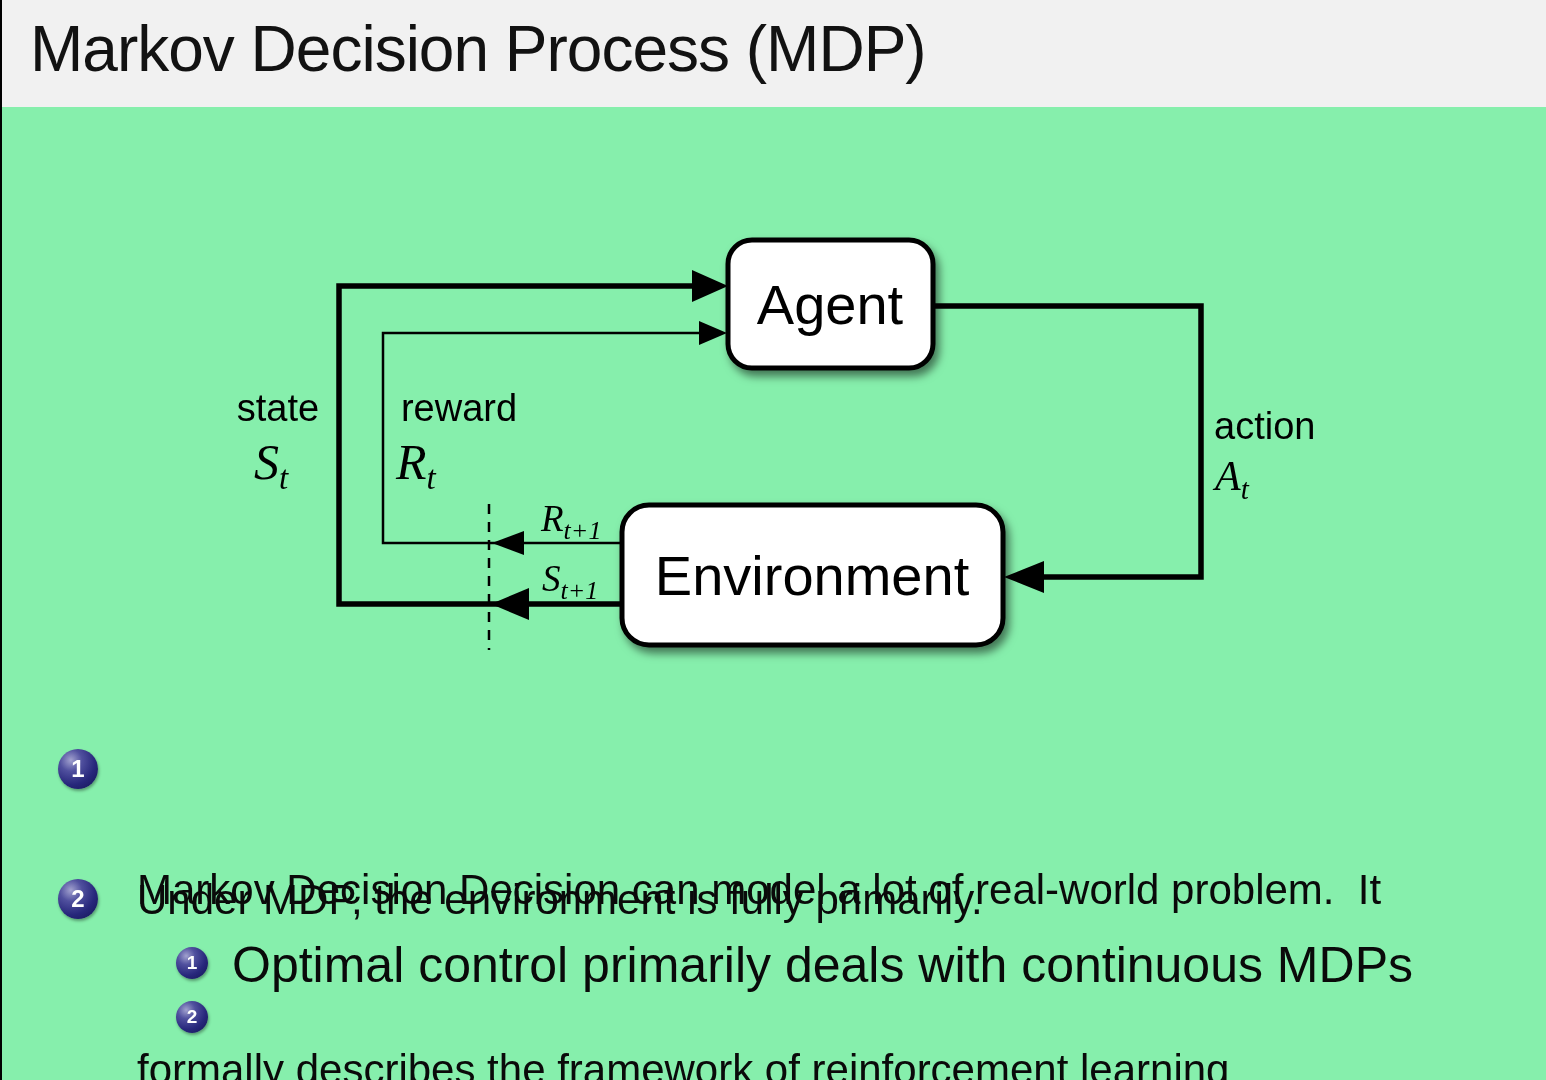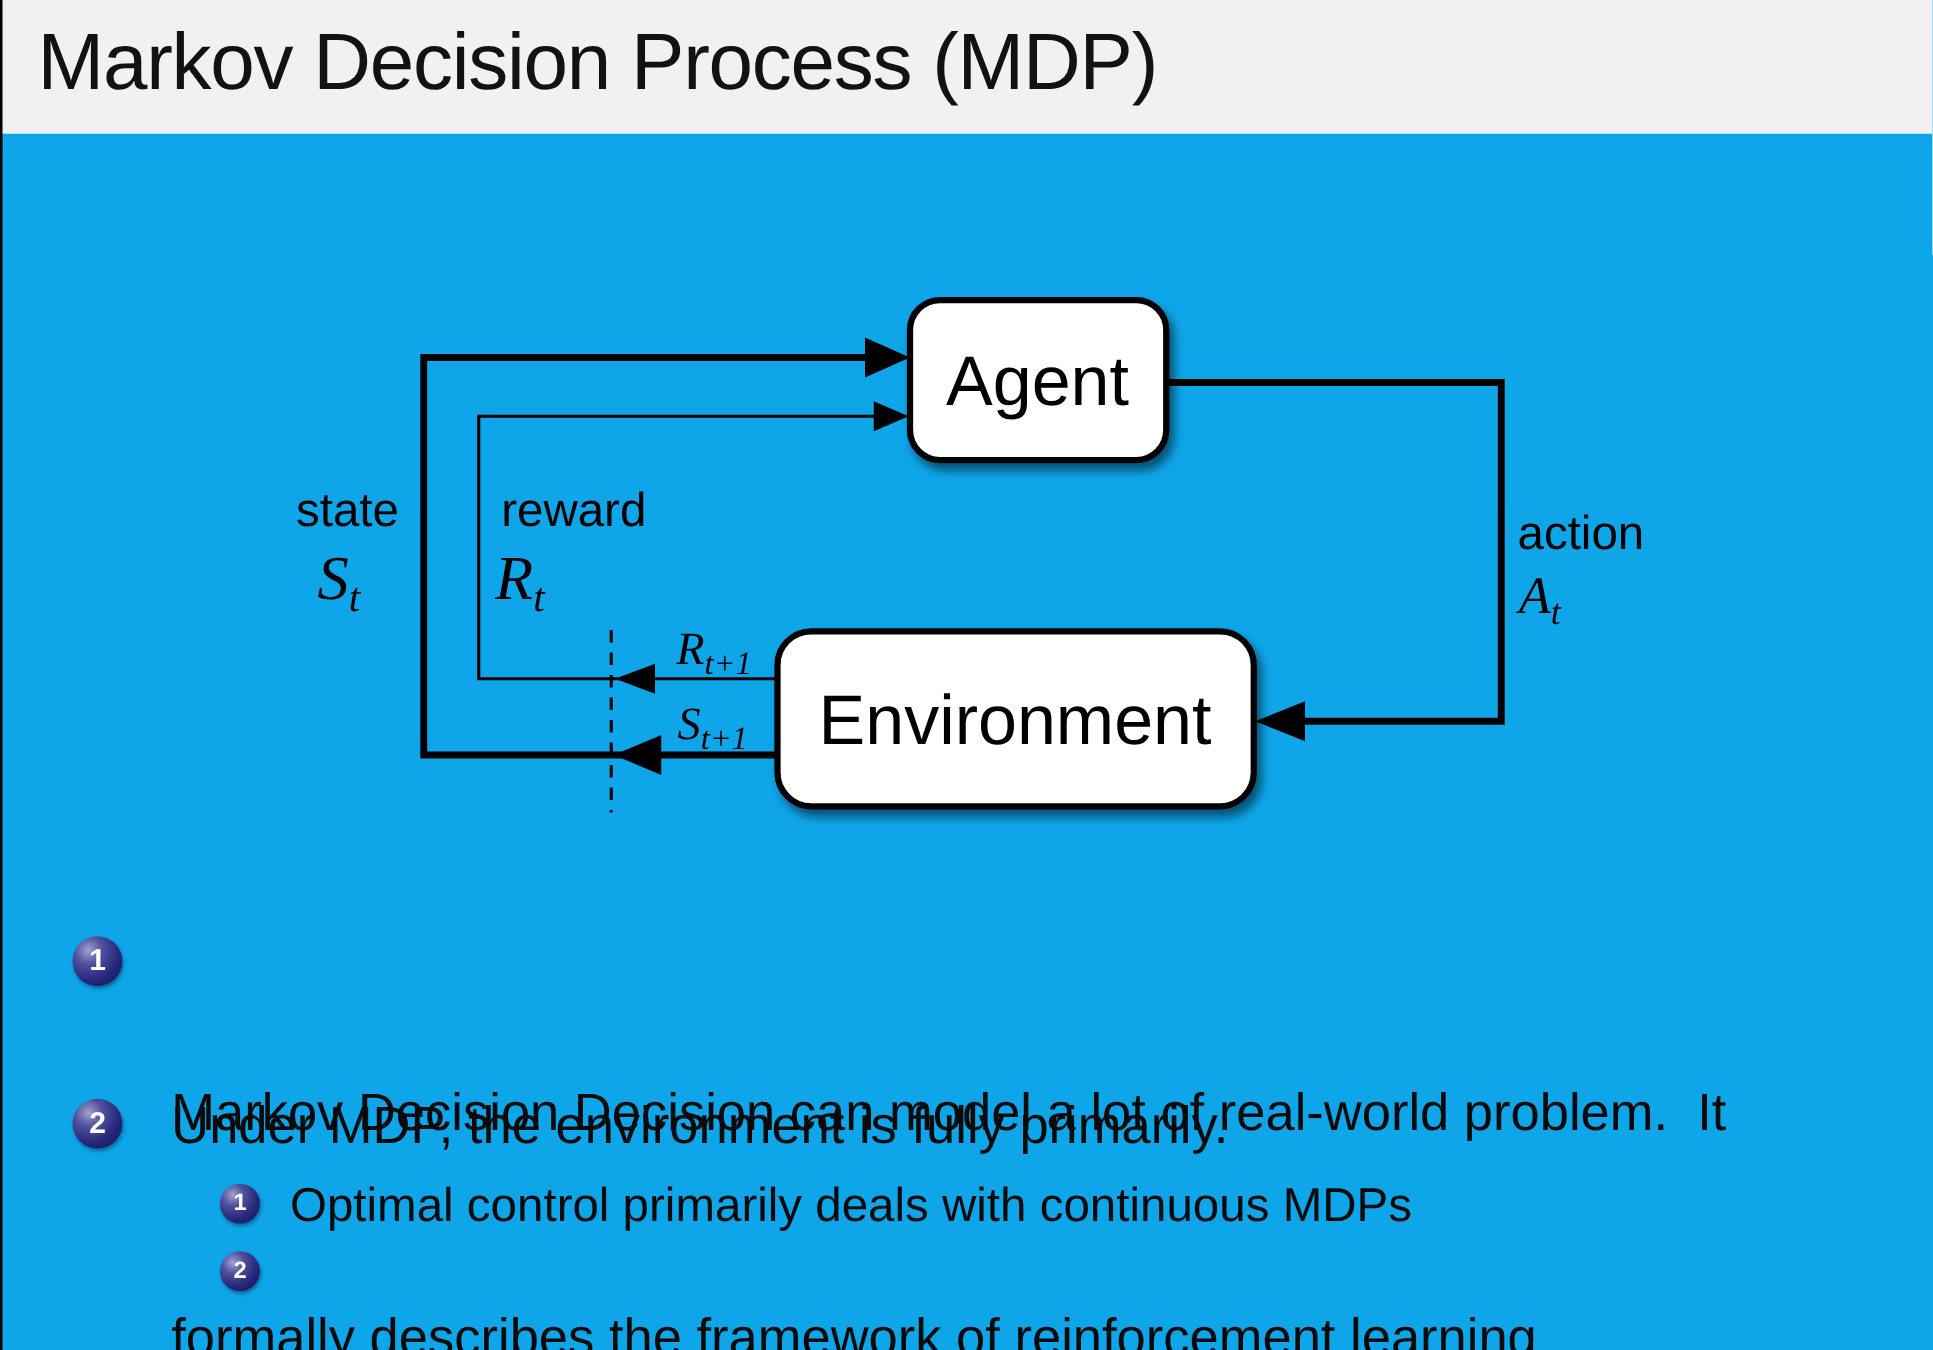--- a/index.html
+++ b/index.html
@@ -1,19 +1,19 @@
 <!DOCTYPE html>
 <html><head>
 <meta charset="utf-8">
 <style>
   html,body{margin:0;padding:0;background:#ffffff;}
   .slide{
     position:relative;
     width:1546px;height:1080px;
-    background:#0ea5e9;
+    background:#86efac;
     overflow:hidden;
     font-family:"Liberation Sans",sans-serif;
     color:#0a0a0a;
   }
   .left-edge{
     position:absolute;left:0;top:0;width:2px;height:1080px;background:#000;
   }
   .title-band{
     position:absolute;left:0;top:0;width:1546px;height:107px;
     background:#f1f1f1;
@@ -39,21 +39,21 @@
   .row .text .tline{display:block;}
   .ball{
     flex:0 0 auto;
     width:40px;height:40px;border-radius:50%;
     background:radial-gradient(circle at 32% 28%, #a2a2cf 0%, #50509e 28%, #27277b 62%, #131350 100%);
     color:#fff;display:flex;align-items:center;justify-content:center;
     font-size:24px;font-weight:bold;
     box-shadow:1px 2px 3px rgba(0,0,0,0.35);
   }
   .row.main .ball{margin-top:9px;margin-right:39px;}
-  .row.sub .text{font-size:38px;line-height:54px;}
+  .row.sub .text{font-size:50px;line-height:54px;}
   .row.sub .ball{
     width:32px;height:32px;font-size:19px;margin-top:9px;margin-right:24px;
   }
   #bullet-1{left:58px;top:740px;width:1460px;}
   #bullet-2{left:58px;top:870px;width:1460px;}
   #sub-1{left:176px;top:938px;width:1340px;}
   #sub-2{left:176px;top:992px;width:1340px;}
 </style>
 </head>
 <body>

